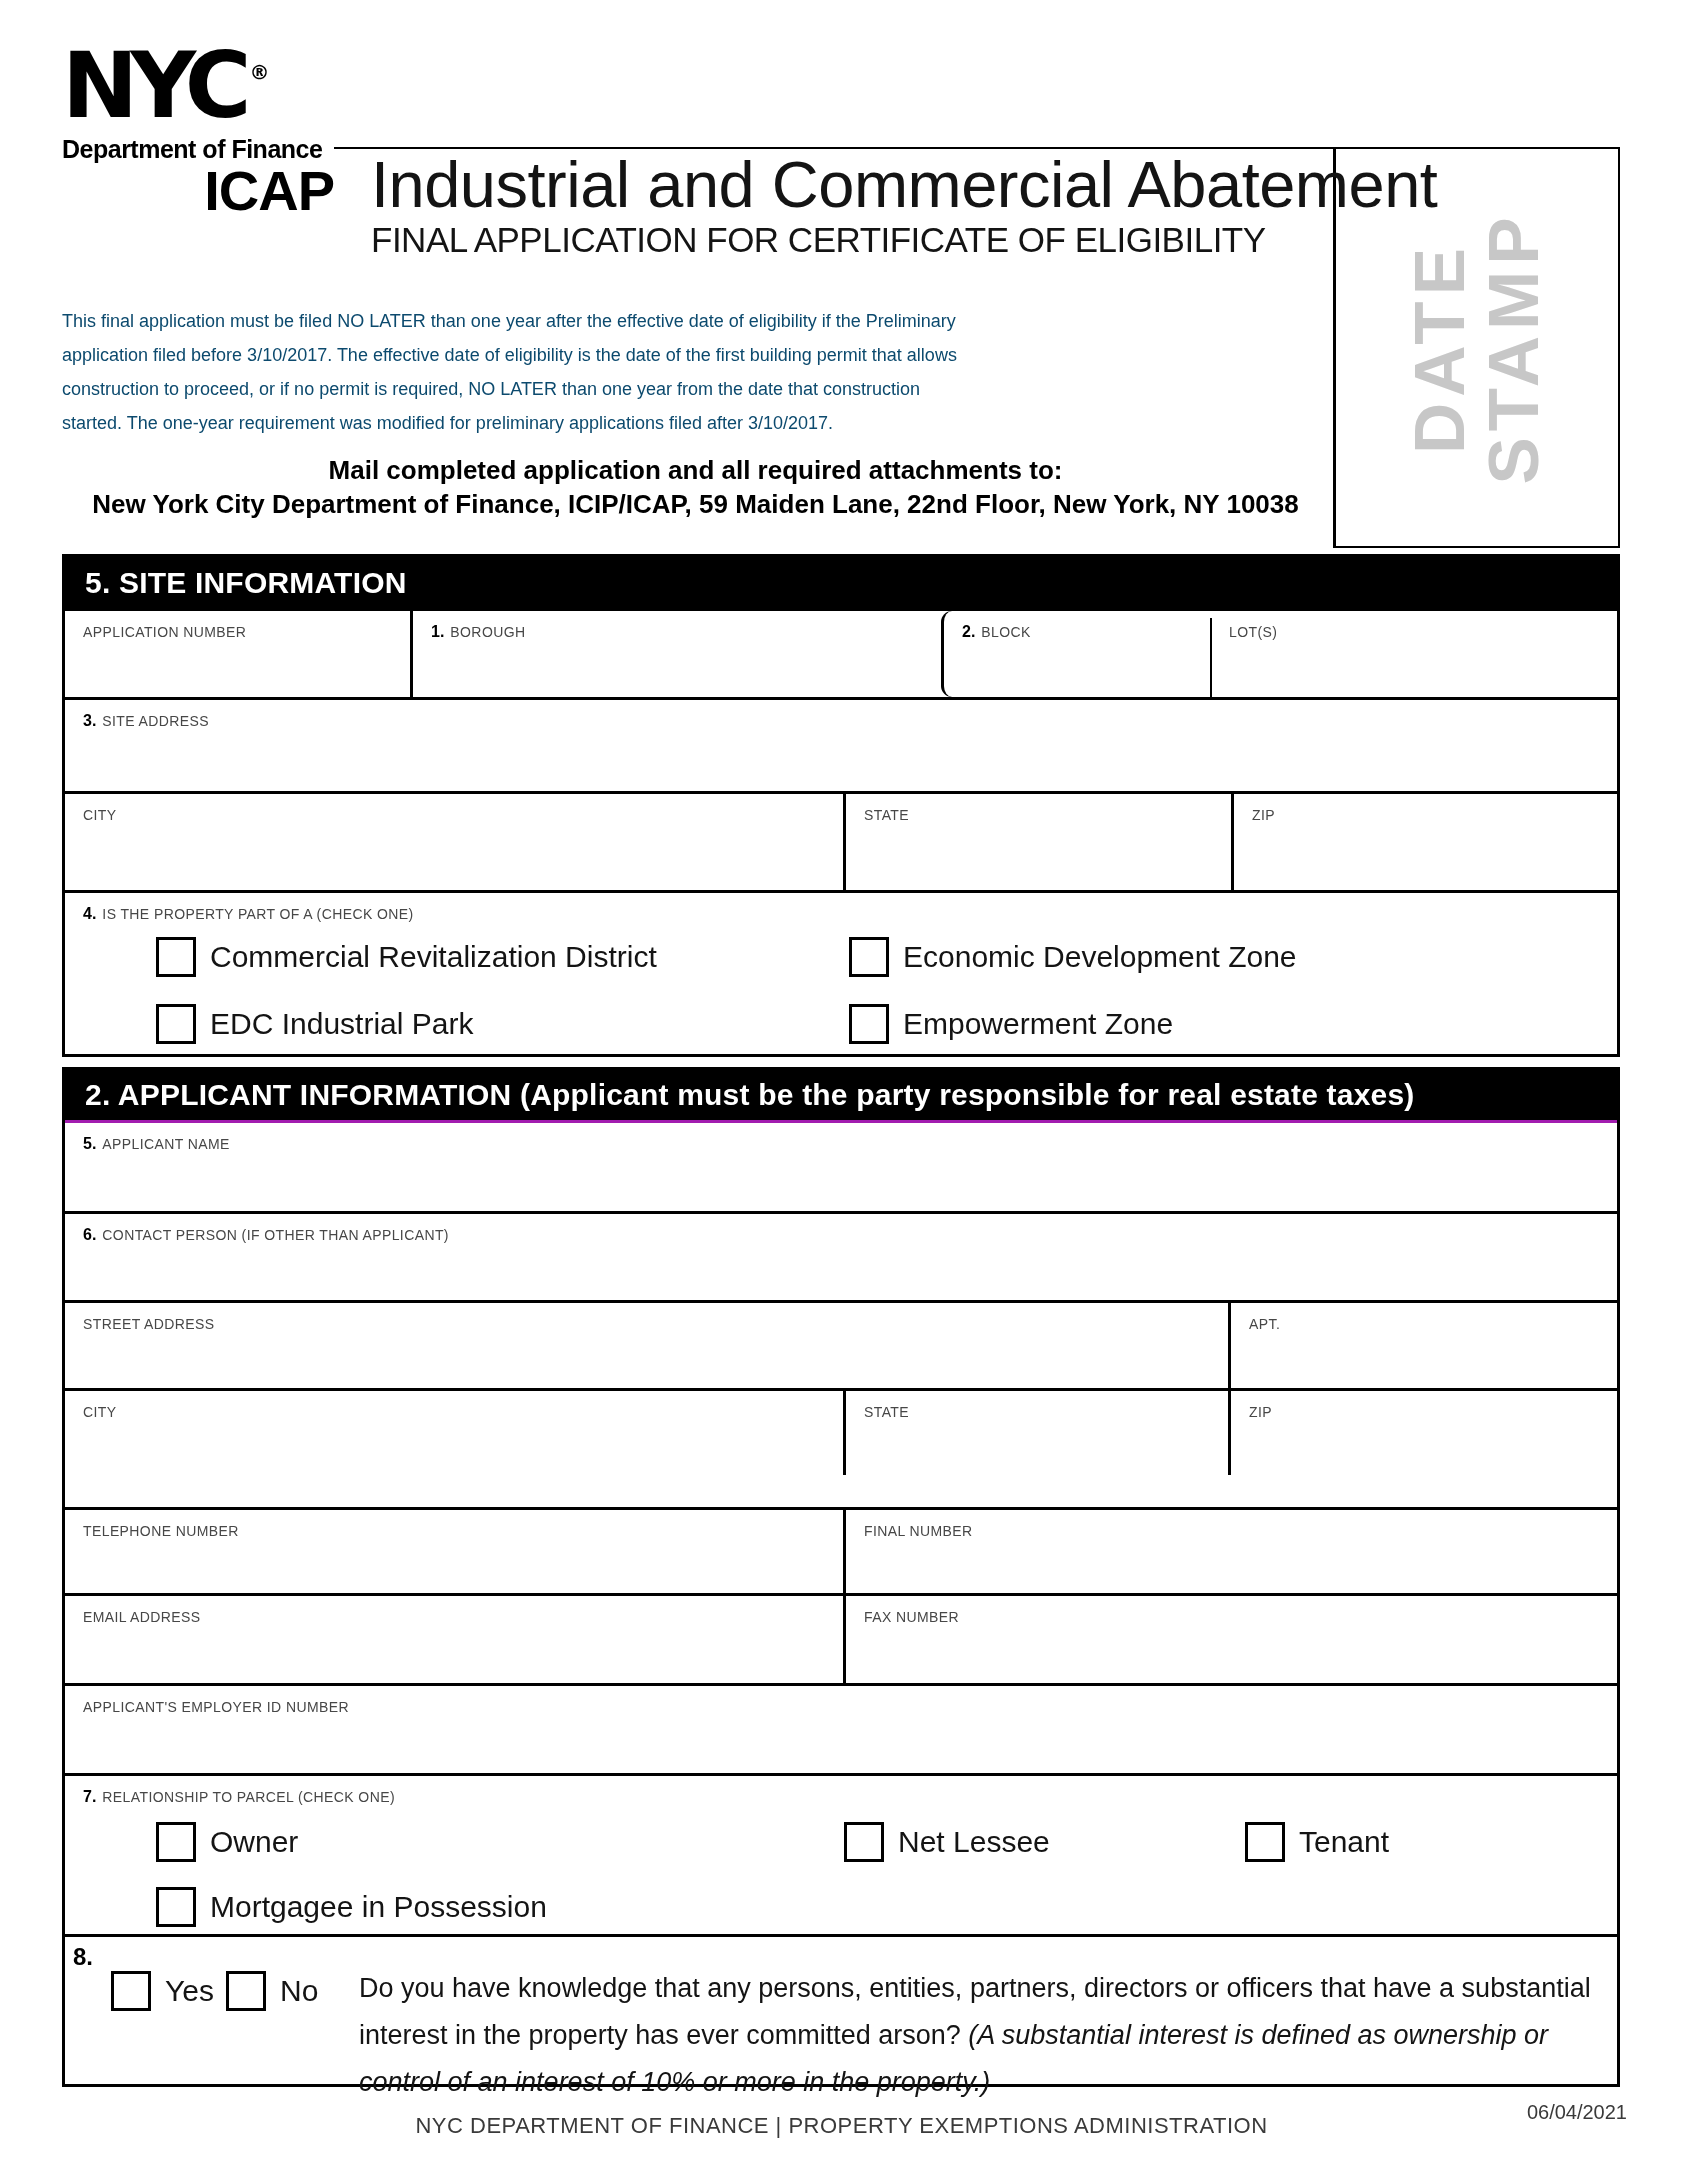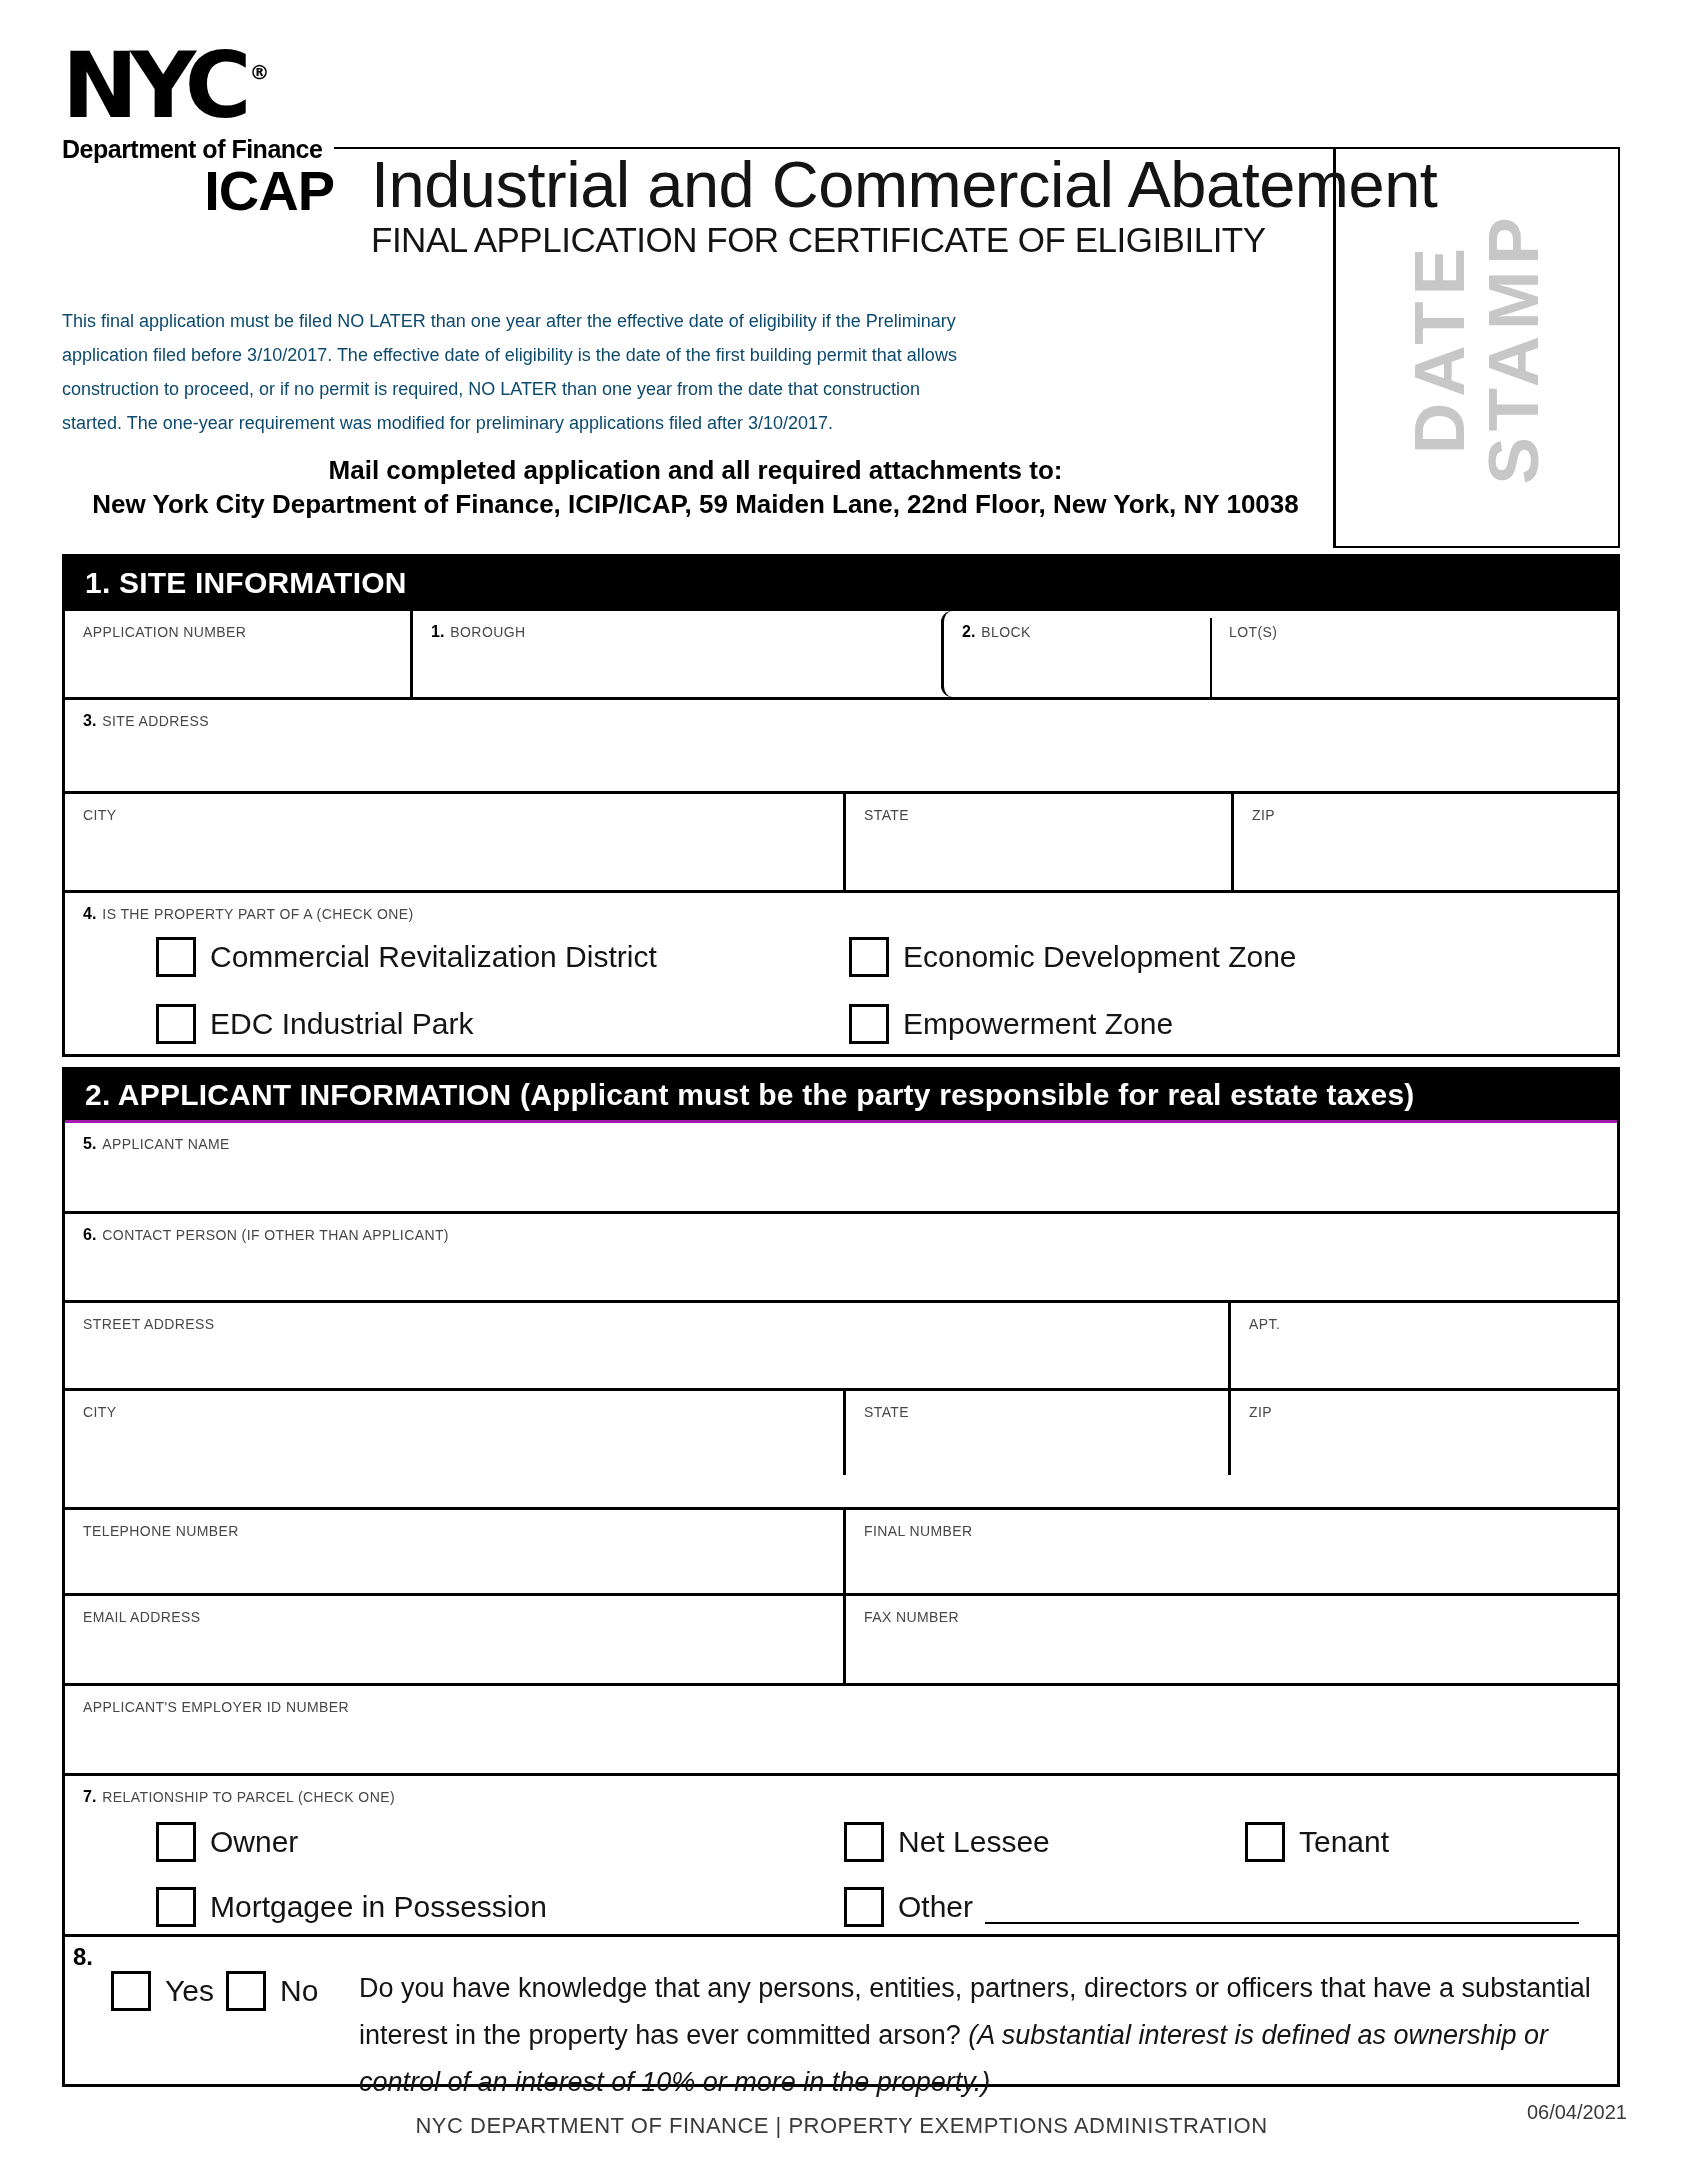--- a/index.html
+++ b/index.html
@@ -88,21 +88,21 @@
     <div>construction to proceed, or if no permit is required, NO LATER than one year from the date that construction</div>
     <div>started. The one-year requirement was modified for preliminary applications filed after 3/10/2017.</div>
   </div>
   <div class="mail-block">
     <div>Mail completed application and all required attachments to:</div>
     <div>New York City Department of Finance, ICIP/ICAP, 59 Maiden Lane, 22nd Floor, New York, NY 10038</div>
   </div>
 
   <div class="form-table" style="top:554px;">
     <div class="sec-bar" style="height:51px;">
-      <span>1. SITE INFORMATION</span>
+      <span>5. SITE INFORMATION</span>
     </div>
 
     <div class="row" style="height:89px;border-top:3px solid #000;">
       <div class="cell" style="width:345px;">
         <span class="lbl">APPLICATION NUMBER</span>
       </div>
       <div class="cell bl" style="width:531px;">
         <span class="num">1.</span><span class="lbl">BOROUGH</span>
       </div>
       <div class="cell bl" style="width:270px;border-radius:11px;">
@@ -227,25 +227,20 @@
           <span class="cb"></span>
           <span>Net Lessee</span>
         </div>
         <div class="opt" style="left:1180px;top:46px;">
           <span class="cb"></span>
           <span>Tenant</span>
         </div>
         <div class="opt" style="left:91px;top:111px;">
           <span class="cb"></span>
           <span>Mortgagee in Possession</span>
-        </div>
-        <div class="opt" style="left:779px;top:111px;">
-          <span class="cb"></span>
-          <span>Other</span>
-          <span class="write-line"></span>
         </div>
       </div>
     </div>
 
     <div class="row" style="height:150px;">
       <div class="cell" style="flex:1;padding:0;">
         <span class="q8-num">8.</span>
         <div class="q8-opt" style="left:46px;top:34px;">
           <span class="cb"></span>
           <span>Yes</span>

